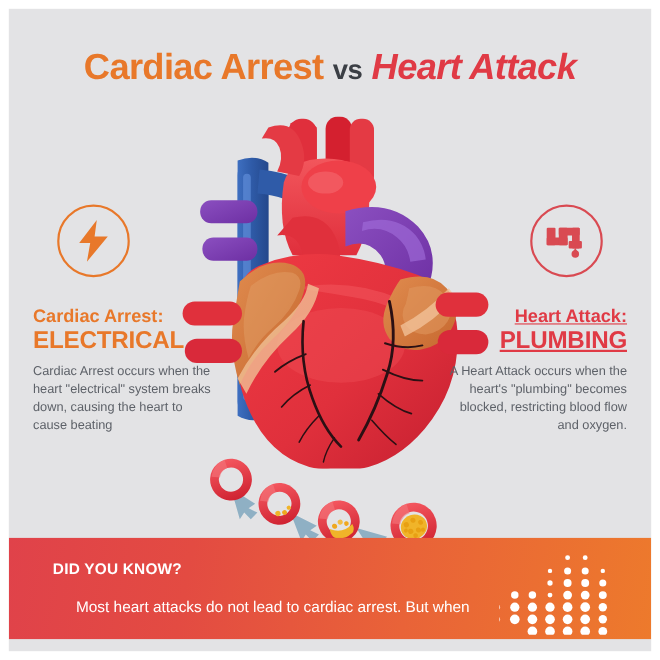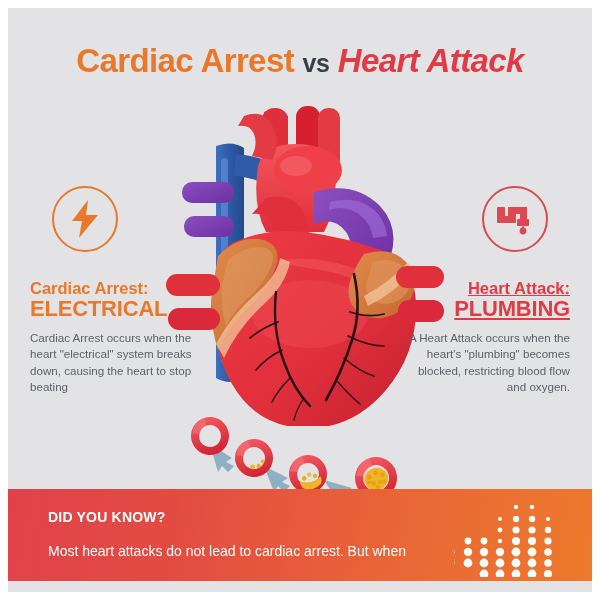--- a/index.html
+++ b/index.html
@@ -94,21 +94,21 @@
     left:40px;top:20px;
     width:400px;
     color:#ffffff;
   }
   .banner-title{
     font-size:14px;font-weight:bold;
     letter-spacing:0.2px;
     margin-bottom:16px;
   }
   .banner-body{
-    font-size:14px;line-height:1.45;
+    font-size:14px;line-height:1.45;text-align:center;
   }
   .dots{
     position:absolute;
     right:28px;top:10px;
     width:110px;height:78px;
   }
 </style>
 </head>
 <body>
 
@@ -229,21 +229,21 @@
   <div class="col col-left">
     <div class="icon-ring ring-orange">
       <svg width="34" height="40" viewBox="0 0 34 40" xmlns="http://www.w3.org/2000/svg">
         <path d="M20 1 L4 22 h10 L11 39 L30 16 H18 z" fill="#e8782a"></path>
       </svg>
     </div>
     <div class="head">
       <span class="h1 orange-txt">Cardiac Arrest:</span>
       <span class="h2 orange-txt">ELECTRICAL</span>
     </div>
-    <div class="body-txt">Cardiac Arrest occurs when the heart "electrical" system breaks down, causing the heart to stop beating</div>
+    <div class="body-txt">Cardiac Arrest occurs when the heart "electrical" system breaks down, causing the heart to cause beating</div>
   </div>
 
   <div class="col col-right">
     <div class="icon-ring ring-red">
       <svg width="40" height="40" viewBox="0 0 40 40" xmlns="http://www.w3.org/2000/svg">
         <g fill="#d94a52">
           <rect x="2" y="8" width="8" height="16" rx="1"></rect>
           <rect x="2" y="17" width="19" height="7" rx="1"></rect>
           <rect x="13" y="8" width="8" height="16" rx="1"></rect>
           <rect x="13" y="8" width="19" height="7" rx="1"></rect>

